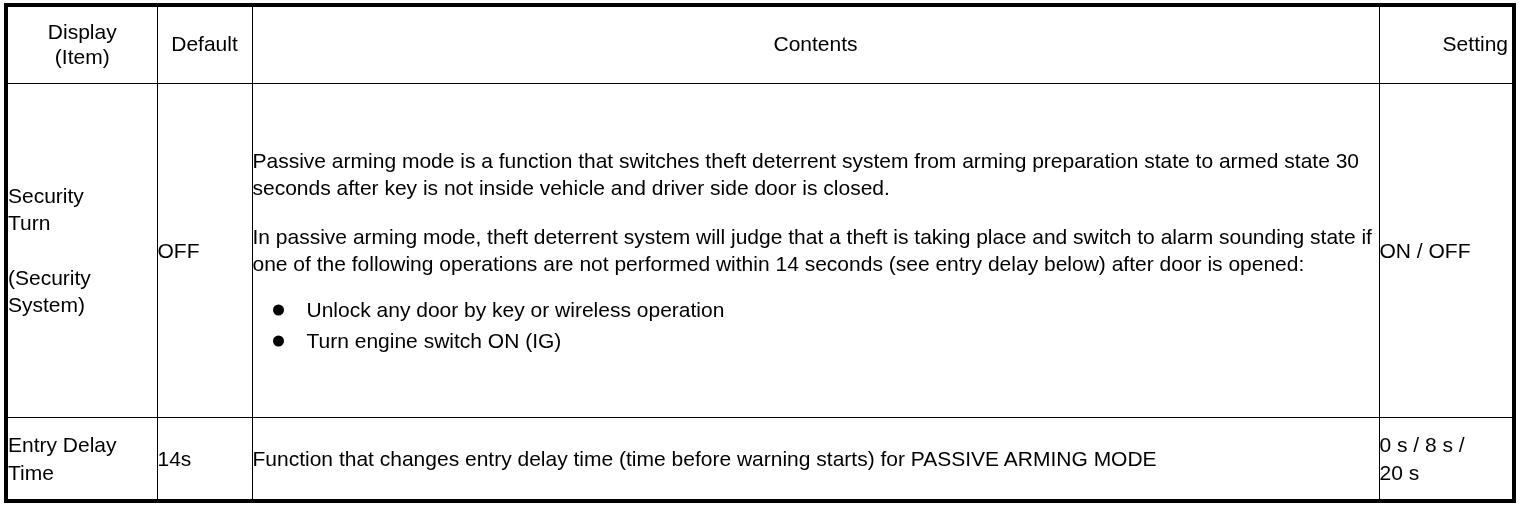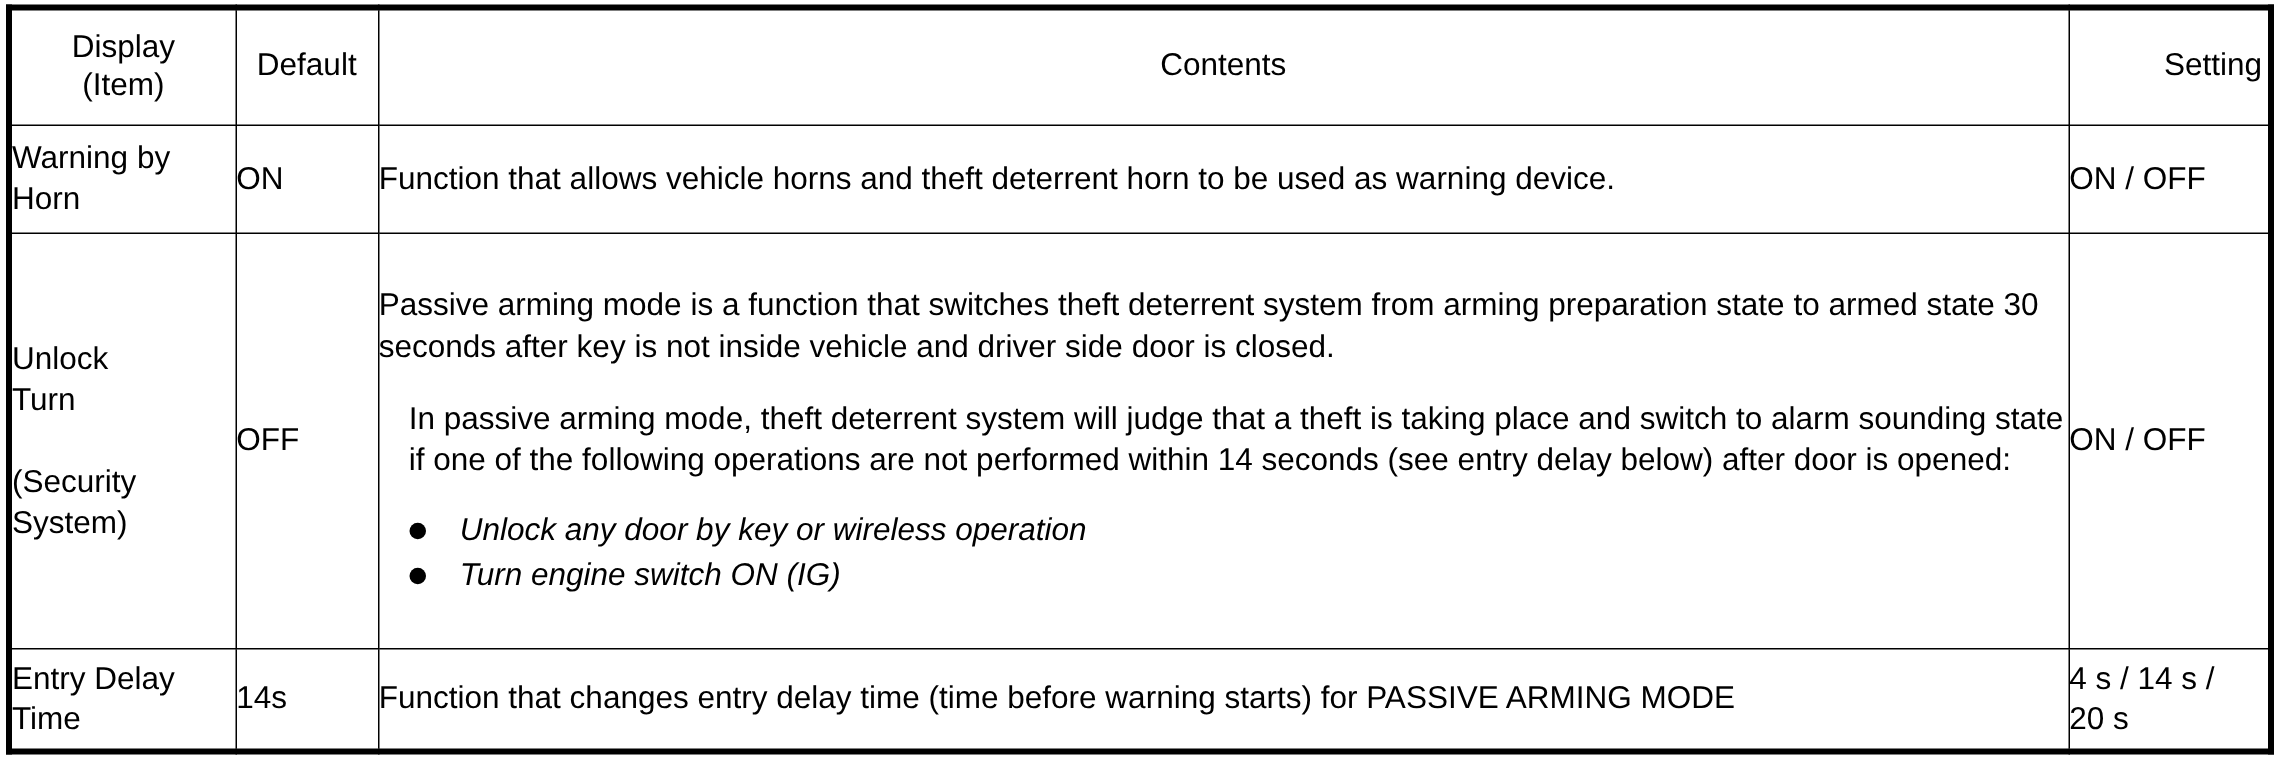--- a/index.html
+++ b/index.html
@@ -93,32 +93,31 @@
   tr.row-entry   { height: 68px; margin-left: 35px; }
 
   tr.row-entry td { border-bottom: none; }
 
   
   .stack span { display: block; white-space: pre; }
 
   .para {
     margin: 0;
   }
-  .para + .para { margin-top: 21px; margin-left: 20px; }
+  .para + .para { margin-top: 21px; }
 
   .bullets {
     list-style: none;
     margin: 18px 0 0 0;
     padding: 0;
   }
   .bullets li {
     position: relative;
     padding-left: 54px;
     line-height: 1.45;
-    font-style: italic;
   }
   .bullets li .bullet-dot {
     position: absolute;
     left: 20px;
     top: 50%;
     transform: translateY(-50%);
     width: 11px;
     height: 11px;
     border-radius: 50%;
     background: #000;
@@ -152,42 +151,25 @@
         <th class="th-contents">
           <span class="hdr-line">Contents</span>
         </th>
         <th class="th-setting">
           <span class="hdr-line">Setting</span>
         </th>
       </tr>
     </thead>
     <tbody>
 
-      <tr class="row-warning">
-        <td class="cell-display">
-          <div class="stack">
-            <span>Warning by</span>
-            <span>Horn</span>
-          </div>
-        </td>
-        <td class="cell-default">ON</td>
-        <td class="cell-contents">
-          <p class="para">Function that allows vehicle horns and theft deterrent horn to be used as warning device.</p>
-        </td>
-        <td class="cell-setting">
-          <div class="stack">
-            <span>ON / OFF</span>
-          </div>
-        </td>
-      </tr>
 
       <tr class="row-passive">
         <td class="cell-display">
           <div class="stack">
-            <span>Unlock</span>
+            <span>Security</span>
             <span>Turn</span>
             <span>&nbsp;</span>
             <span>(Security</span>
             <span>System)</span>
           </div>
         </td>
         <td class="cell-default">OFF</td>
         <td class="cell-contents">
           <div class="contents-block-passive">
             <p class="para">Passive arming mode is a function that switches theft deterrent system from arming preparation state to armed state 30 seconds after key is not inside vehicle and driver side door is closed.</p>
@@ -217,21 +199,21 @@
             <span>Entry Delay</span>
             <span>Time</span>
           </div>
         </td>
         <td class="cell-default">14s</td>
         <td class="cell-contents">
           <p class="para">Function that changes entry delay time (time before warning starts) for PASSIVE ARMING MODE</p>
         </td>
         <td class="cell-setting">
           <div class="stack">
-            <span>4 s / 14 s /</span>
+            <span>0 s / 8 s /</span>
             <span>20 s</span>
           </div>
         </td>
       </tr>
 
     </tbody>
   </table>
 </div>
 
 </body></html>

